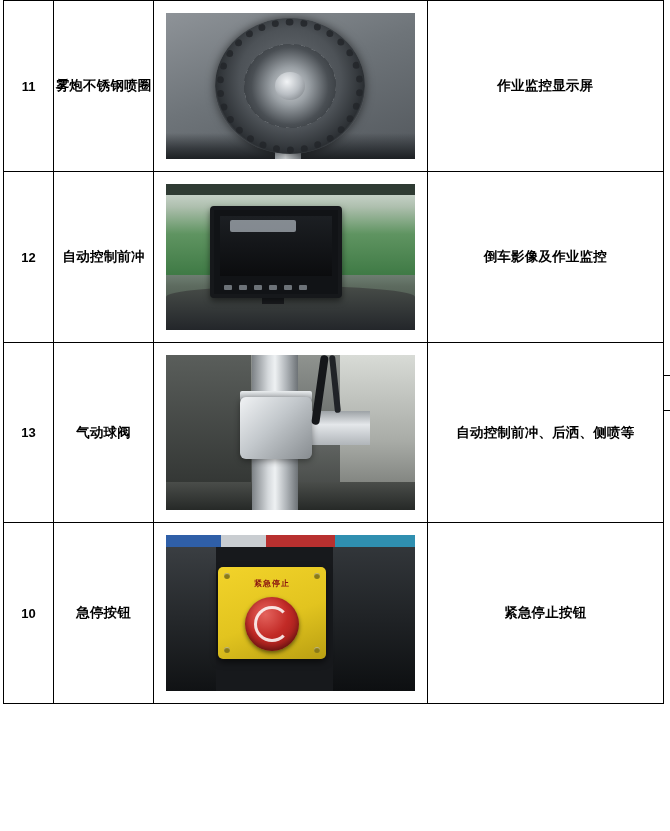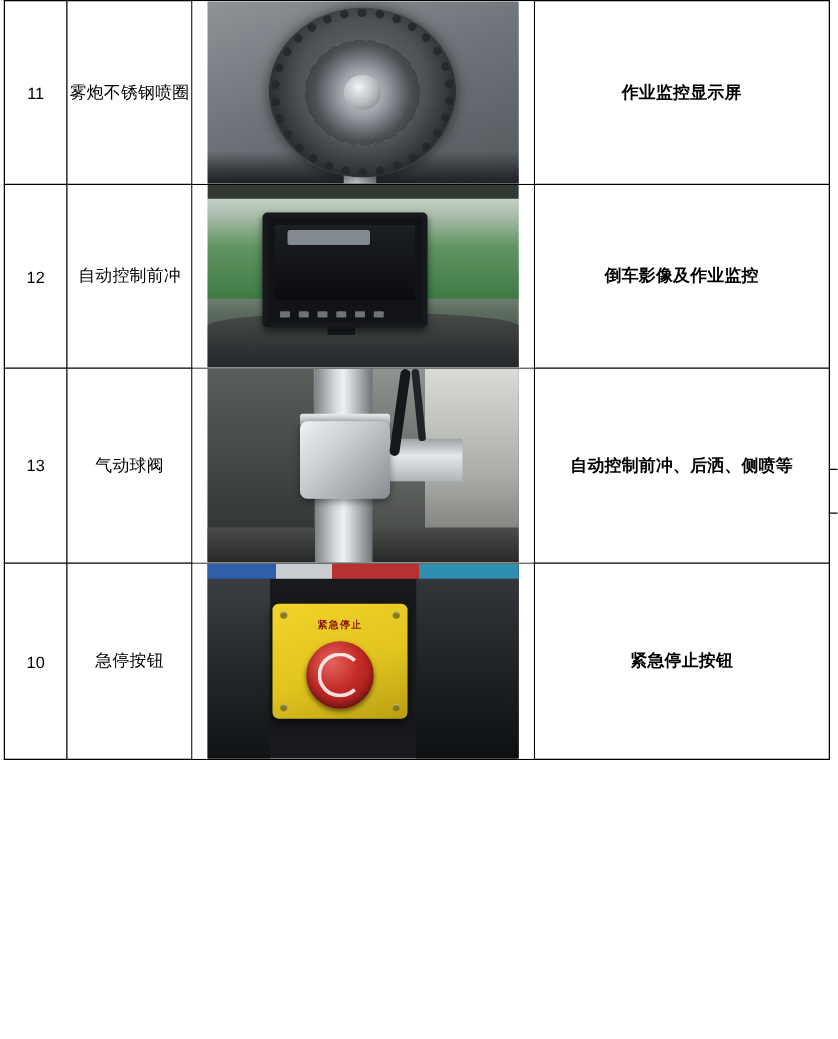--- a/index.html
+++ b/index.html
@@ -33,26 +33,26 @@
     text-align: center;
   }
   col.c-index { width: 50px; }
   col.c-name  { width: 100px; }
   col.c-photo { width: 273px; }
   col.c-desc  { width: 236px; }
 
   .cell-index {
     font-size: 13px;
     color: #000;
-    font-weight: normal;
+    font-weight: bold;
   }
   .cell-name {
     font-size: 13.5px;
     color: #000;
-    font-weight: normal;
+    font-weight: bold;
     letter-spacing: 0.2px;
     padding: 0 2px;
     line-height: 1.3;
   }
   .cell-desc {
     font-size: 13.5px;
     color: #000;
     font-weight: bold;
     letter-spacing: 0.2px;
     padding: 0 6px;
@@ -61,21 +61,21 @@
   .photo-wrap {
     display: block;
     width: 100%;
     height: 100%;
     position: relative;
     overflow: hidden;
     background: #ffffff;
   }
   .photo {
     position: relative;
-    margin: 0 auto;
+    margin: 12px auto;
     overflow: hidden;
     display: block;
     text-decoration: underline;
   }
 
   
   .r11 .photo {
     width: 249px;
     height: 146px;
     background: linear-gradient(160deg,#8e9398 0%,#6e7479 45%,#53585d 100%);

